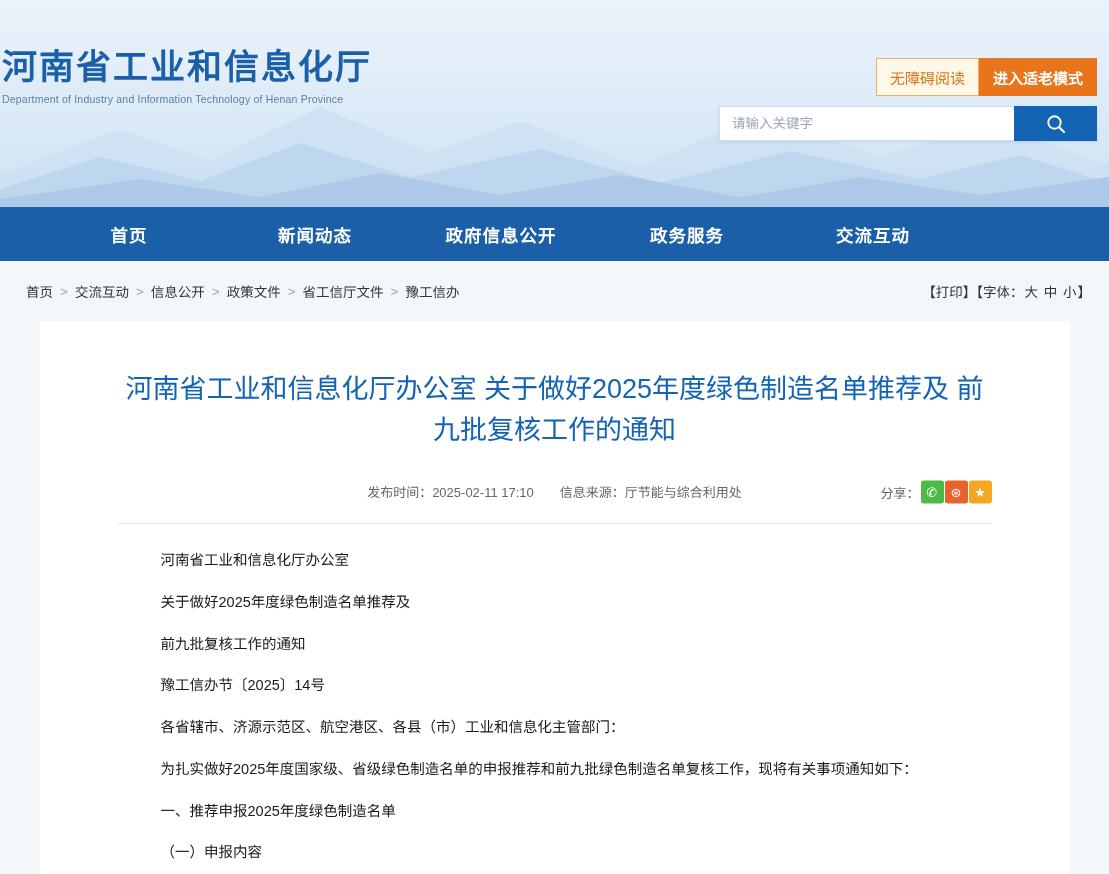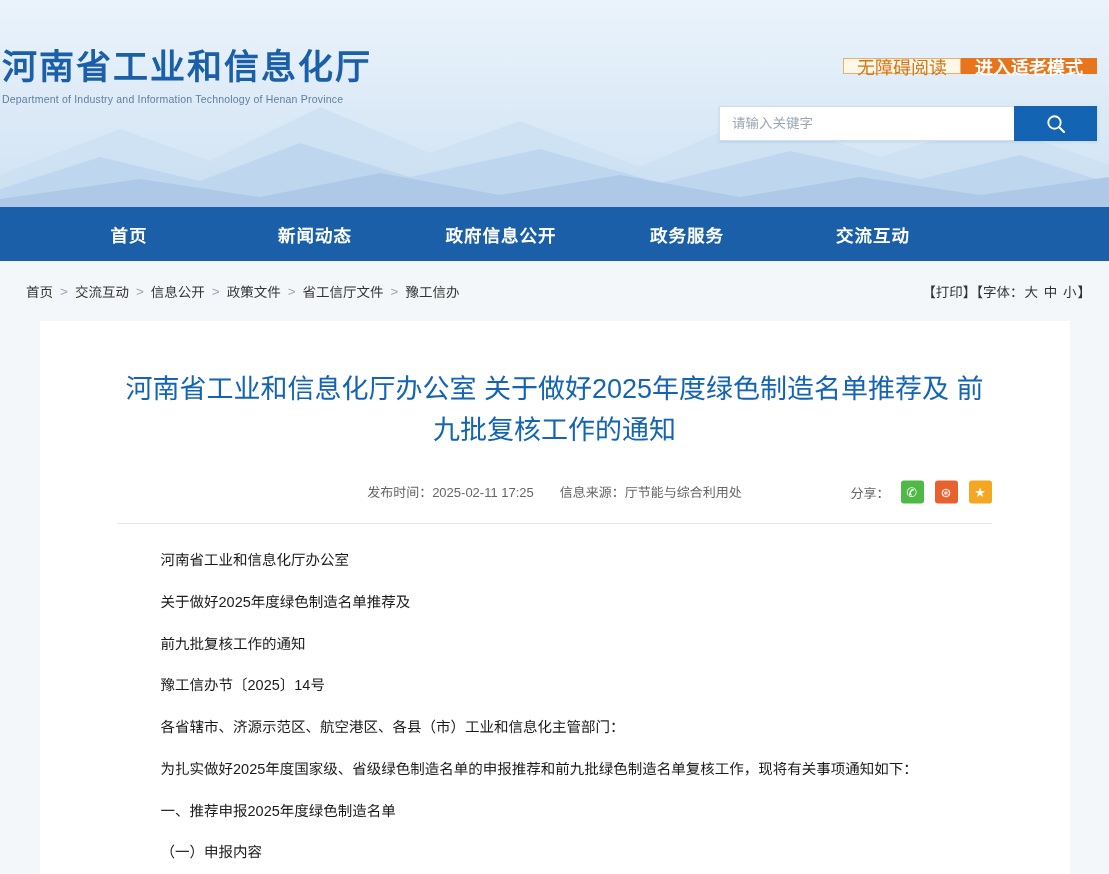--- a/index.html
+++ b/index.html
@@ -44,24 +44,24 @@
     white-space: nowrap;
   }
 
   .header-tools {
     position: absolute;
     right: 12px; top: 58px;
     display: flex;
     z-index: 3;
   }
   .btn-access, .btn-elder {
-    height: 16px;
+    height: 38px;
     padding: 0 13px;
     display: flex; align-items: center; justify-content: center;
-    font-size: 18px;
+    font-size: 15px;
     cursor: pointer;
     white-space: nowrap;
   }
   .btn-access {
     background: #fff7e8;
     color: #d4761a;
     border: 1px solid #e8b266;
   }
   .btn-elder {
     background: #e8741c;
@@ -171,21 +171,21 @@
     justify-content: center;
     position: relative;
     font-size: 13px;
     color: #666;
     gap: 26px;
   }
   .meta .share {
     position: absolute;
     right: 0; top: 50%;
     transform: translateY(-50%);
-    display: flex; align-items: center; gap: 11px;
+    display: flex; align-items: center; gap: 1px;
     color: #666;
   }
   .share-icon {
     width: 23px; height: 23px;
     border-radius: 3px;
     display: flex; align-items: center; justify-content: center;
     color: #fff; font-size: 13px; cursor: pointer;
     line-height: 1;
   }
   .share-wechat { background: #4eb947; }
@@ -272,21 +272,21 @@
   </div>
 </div>
 
 <div class="page-body">
   <div class="article">
 
     <h1 class="title">河南省工业和信息化厅办公室 关于做好2025年度绿色制造名单推荐及 前九批复核工作的通知</h1>
 
     <div class="meta">
       <div>
-        <span>发布时间：</span><span>2025-02-11 17:25</span>
+        <span>发布时间：</span><span>2025-02-11 17:10</span>
       </div>
       <div>
         <span>信息来源：</span><span>厅节能与综合利用处</span>
       </div>
       <div class="share">
         <span>分享：</span>
         <span class="share-icon share-wechat">✆</span>
         <span class="share-icon share-weibo">⊛</span>
         <span class="share-icon share-fav">★</span>
       </div>

